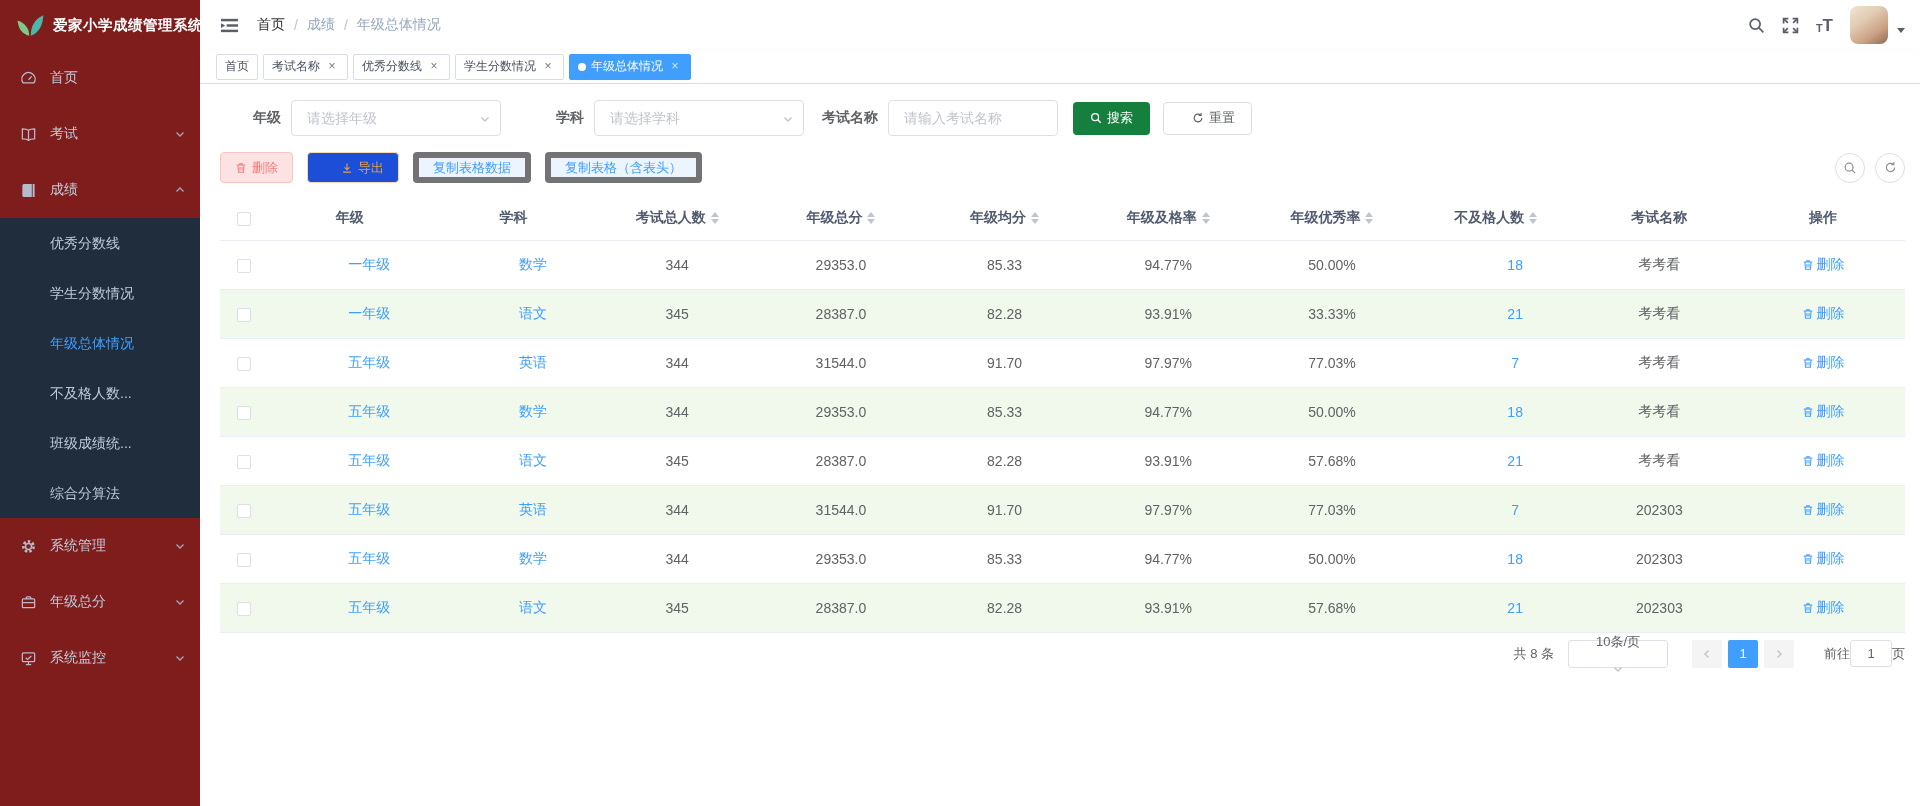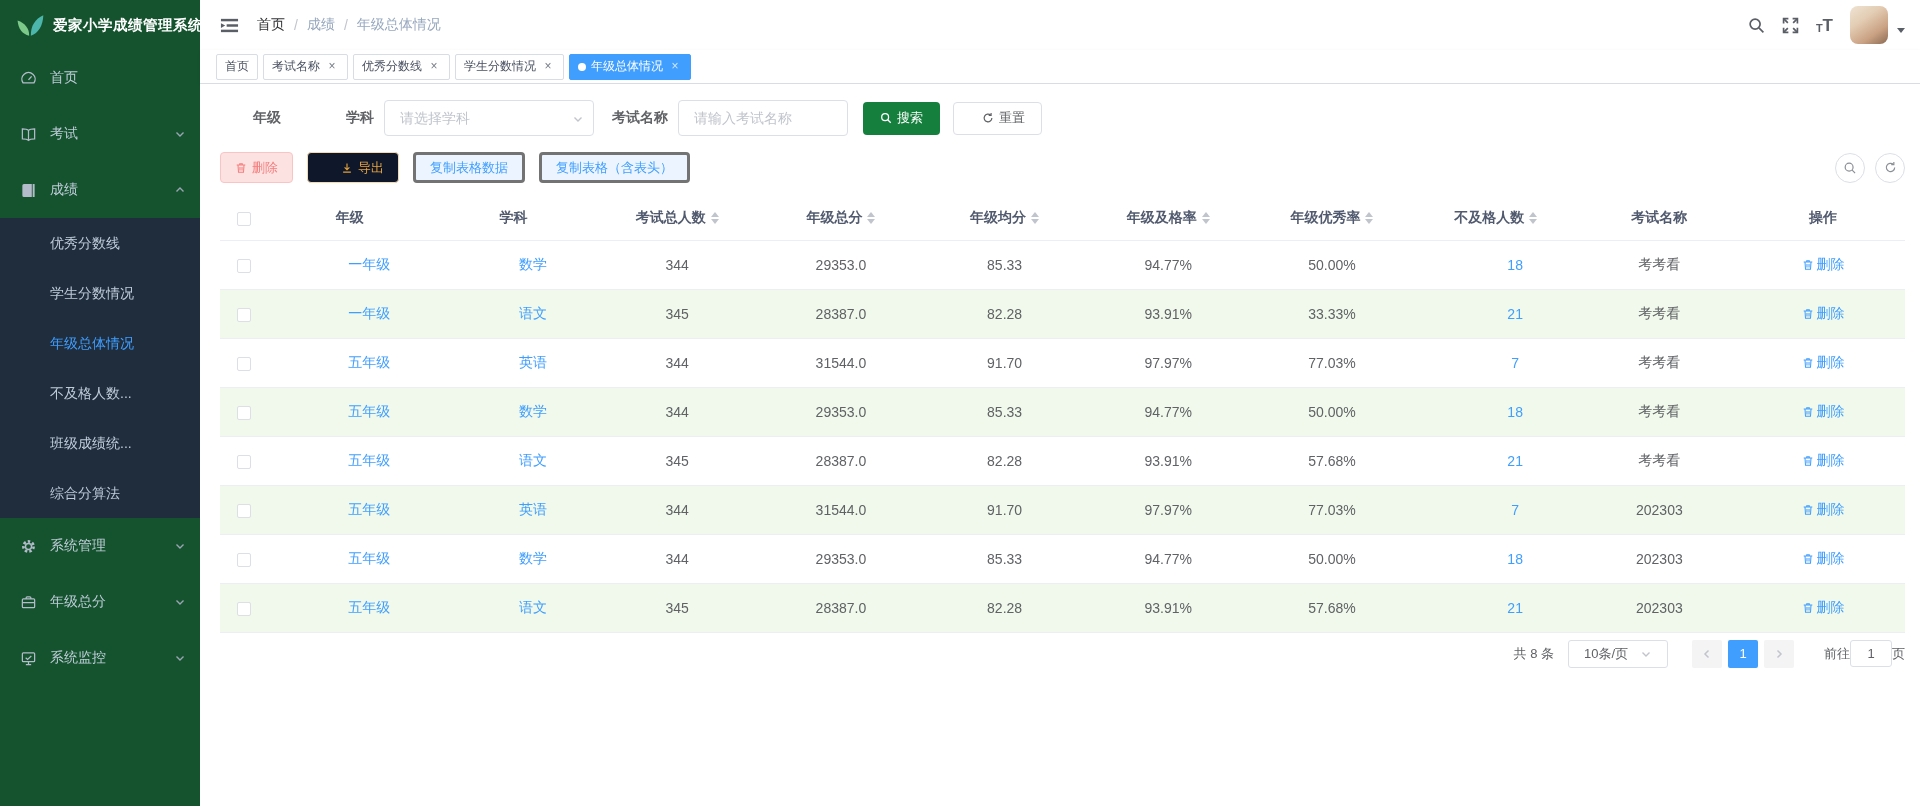--- a/index.html
+++ b/index.html
@@ -1,20 +1,20 @@
 <!DOCTYPE html>
 <html><head>
 <meta charset="utf-8">
 <style>
   * { margin:0; padding:0; box-sizing:border-box; }
   html,body { width:1920px; height:806px; overflow:hidden; }
   body { font-family:"Liberation Sans","DejaVu Sans",sans-serif; display:flex; background:#fff; color:#606266; }
 
   
-  .sidebar { width:200px; height:806px; background:#14532d; flex-shrink:0; color:#bfcbd9; overflow:hidden; }
+  .sidebar { width:200px; height:806px; background:#7f1d1d; flex-shrink:0; color:#bfcbd9; overflow:hidden; }
   .logo { height:50px; display:flex; align-items:center; padding-left:14px; gap:7px; }
   .logo-title { color:#fff; font-weight:700; font-size:14.5px; letter-spacing:0.5px; white-space:nowrap; }
   .menu-item { height:56px; display:flex; align-items:center; padding:0 14px 0 20px; font-size:14px; cursor:pointer; }
   .mi-icon { width:20px; display:flex; align-items:center; color:#b4bccc; flex-shrink:0; }
   .mi-label { margin-left:10px; flex:1; color:#bfcbd9; }
   .mi-chevron { color:#9aa5b3; display:flex; }
   .mi-chevron.up svg { transform:rotate(180deg); }
   .submenu { background:#1f2d3d; }
   .submenu-item { height:50px; line-height:50px; padding-left:50px; font-size:14px; color:#bfcbd9; cursor:pointer; }
   .submenu-item.active { color:#409eff; }
@@ -58,22 +58,22 @@
   .btn { height:33px; padding:0 16px; border-radius:4px; font-size:13px; display:inline-flex; align-items:center; gap:5px; cursor:pointer; border:1px solid transparent; font-family:inherit; }
   .btn-primary { background:#15803d; color:#fff; }
   .btn-default { background:#fff; border-color:#dcdfe6; color:#606266;padding-left:28px; }
   .ml15 { margin-left:15px; } .ml13 { margin-left:13px; }
   .mr55 { margin-right:55px; } .mr18 { margin-right:18px; }
 
   
   .toolbar-row { display:flex; align-items:center; gap:14px; margin-bottom:13px; }
   .btn-sm { height:31px; padding:0 14px; font-size:13px; border-radius:4px; display:inline-flex; align-items:center; gap:5px; cursor:pointer; }
   .btn-danger-plain { background:#fde2e2; border:1px solid #fbc4c4; color:#f47d7d; }
-  .btn-warning-plain { background:#0f172a; border:1px solid #f5dab1; color:#e6a23c;padding-left:33px; }
-  .btn-primary-plain { background:#ecf5ff; border:3px solid #737373; color:#409eff; }
+  .btn-warning-plain { background:#1d4ed8; border:1px solid #f5dab1; color:#e6a23c;padding-left:33px; }
+  .btn-primary-plain { background:#ecf5ff; border:6px solid #737373; color:#409eff; }
   .toolbar-right { margin-left:auto; display:flex; gap:10px; }
   .circle-btn { width:30px; height:30px; border:1px solid #dcdfe6; border-radius:50%; background:#fff; color:#8b8f96; display:flex; align-items:center; justify-content:center; cursor:pointer; }
 
   
   table { width:100%; border-collapse:collapse; table-layout:fixed; font-size:14px; color:#606266; }
   th, td { text-align:center; border-bottom:1px solid #ebeef5; overflow:hidden; white-space:nowrap; }
   th { height:44px; color:#515a6e; font-weight:700; font-size:14px; }
   td { height:49px; }
   th:first-child, td:first-child { width:48px; }
   tr.stripe { background:#f0f9eb; }
@@ -82,21 +82,21 @@
   .sort { display:inline-flex; flex-direction:column; margin-left:5px; vertical-align:middle; cursor:pointer; }
   .sort i { display:block; width:0; height:0; border-left:4px solid transparent; border-right:4px solid transparent; }
   .sort .su { border-bottom:5px solid #c0c4cc; margin-bottom:2px; }
   .sort .sd { border-top:5px solid #c0c4cc; }
   .op-link { color:#409eff; display:inline-flex; align-items:center; gap:3px; cursor:pointer; }
   .op-icon { display:flex; }
 
   
   .pagination { display:flex; align-items:center; justify-content:flex-end; margin-top:7px; font-size:13px; color:#606266; }
   .pg-total { margin-right:14px; }
-  .page-size { width:100px; height:28px; border:1px solid #dcdfe6; border-radius:3px; display:flex; align-items:center; justify-content:center; gap:12px; color:#606266; background:#fff; cursor:pointer; margin-right:24px; }
+  .page-size { width:100px; height:28px; border:1px solid #dcdfe6; border-radius:3px; display:flex; align-items:center; justify-content:center; gap:12px; color:#606266; background:#fff; cursor:pointer; margin-right:24px;flex-direction:column; }
   .page-size .chev { color:#c0c4cc; display:flex; }
   .pg-group { display:flex; gap:6px; align-items:center; }
   .pg-btn { min-width:30px; height:28px; background:#f4f4f5; border-radius:2px; display:flex; align-items:center; justify-content:center; color:#c0c4cc; cursor:pointer; font-size:13px; }
   .pg-num { color:#606266; }
   .pg-num.active { background:#409eff; color:#fff; }
   .goto { display:flex; align-items:center; margin-left:30px; }
   .goto-input { width:42px; height:27px; border:1px solid #dcdfe6; border-radius:3px; text-align:center; font-size:13px; color:#606266; outline:none; font-family:inherit; }
 </style>
 </head>
 <body>
@@ -264,20 +264,28 @@
         <span class="tab-label">年级总体情况</span>
         <span class="tab-close">×</span>
       </div>
     </div>
 
   <section class="content">
 
     <div class="filter-row">
       <div class="fgroup mr55">
         <span class="flabel">年级</span>
+        <div class="sel w210">
+          <input readonly="" placeholder="请选择年级" style="">
+          <span class="chev">
+            <svg viewBox="0 0 12 12" width="12" height="12" fill="none" stroke="currentColor" stroke-width="1.4">
+                <path d="M2.5 4.5L6 8l3.5-3.5"></path>
+              </svg>
+          </span>
+        </div>
       </div>
       <div class="fgroup mr18">
         <span class="flabel">学科</span>
         <div class="sel w210">
           <input readonly="" placeholder="请选择学科" style="">
           <span class="chev">
             <svg viewBox="0 0 12 12" width="12" height="12" fill="none" stroke="currentColor" stroke-width="1.4">
                 <path d="M2.5 4.5L6 8l3.5-3.5"></path>
               </svg>
           </span>

